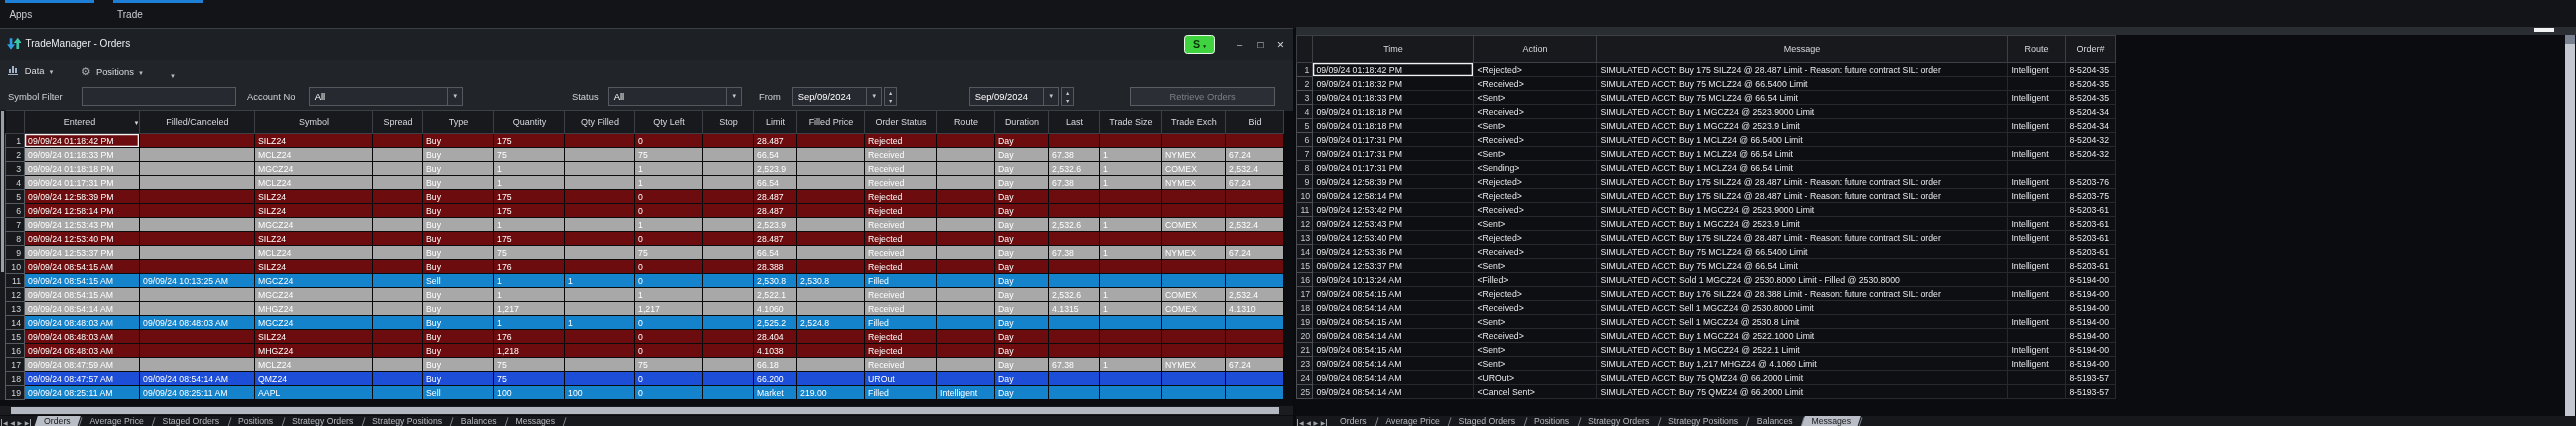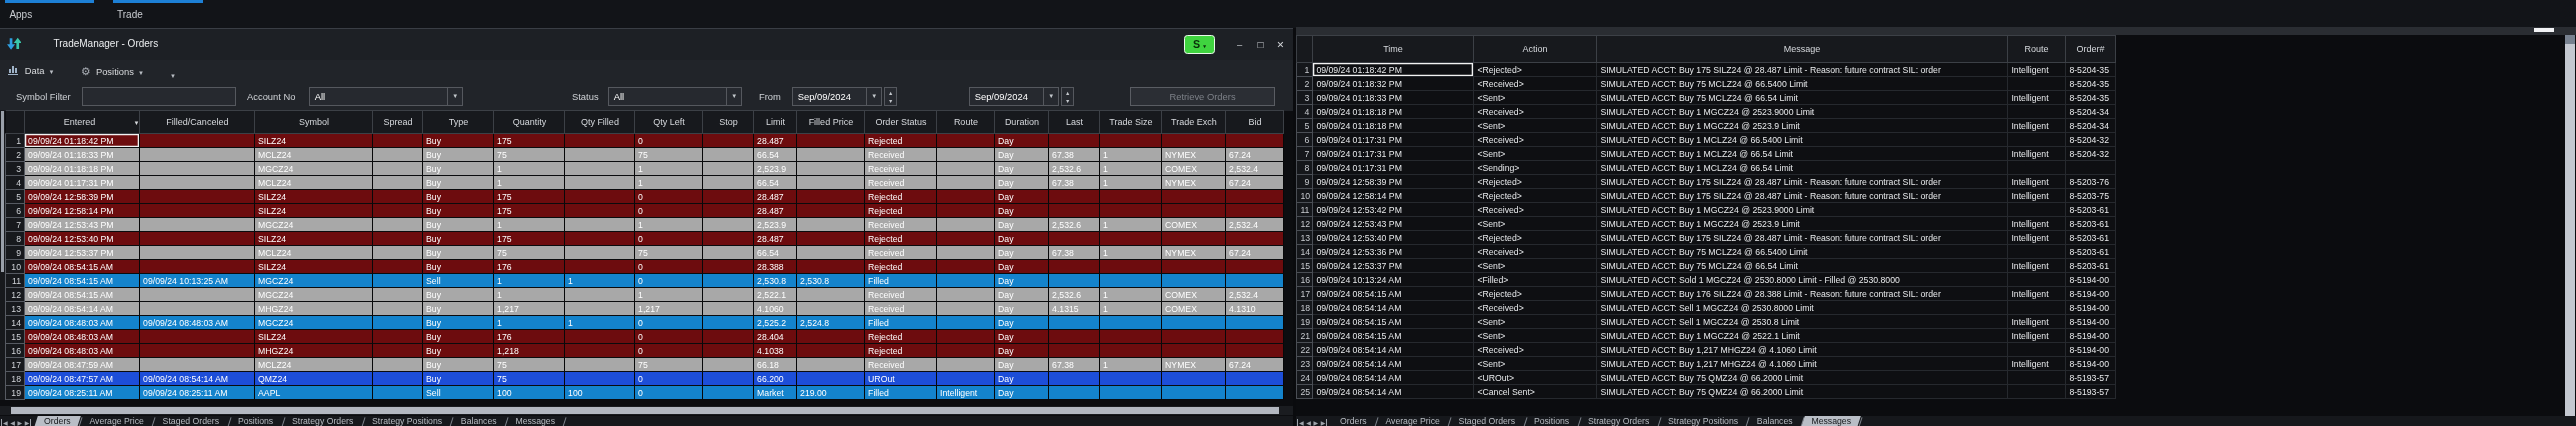--- a/index.html
+++ b/index.html
@@ -11,21 +11,21 @@
   .app-tab { position:absolute; top:0; height:28px; color:#c9ccd1; font-size:10px; }
   .app-tab .ind { position:absolute; left:0; top:0; width:100%; height:3.4px; background:#1d80d6; }
   .app-tab .lbl { position:absolute; left:4px; top:9.4px; }
   .app-tab.t0 { left:5.4px;  width:89px; }
   .app-tab.t1 { left:113px; width:90px; }
 
   
   .tm-window { position:absolute; left:0; top:28px; width:1293px; height:398px; background:#0c0d10; border-top:0.7px solid #3a3e45; }
   .titlebar { position:absolute; left:0; top:0; width:100%; height:31px; background:#1d2025; }
   .titlebar .ticon { position:absolute; left:6.7px; top:8px; }
-  .titlebar .ttl { position:absolute; left:25.5px; top:8.7px; font-size:10px; color:#eceef0;margin-left:28px; }
+  .titlebar .ttl { position:absolute; left:25.5px; top:8.7px; font-size:10px; color:#eceef0; }
   .sim-badge { position:absolute; left:1184px; top:6px; width:31px; height:19px; background:#3fd43f;
     border:1.3px solid #eafaea; border-radius:3.4px; color:#0a300a; font-weight:bold; font-size:10.7px;
     text-align:center; line-height:16px; }
   .sim-badge .car { font-size:5.4px; color:#0a300a; }
   .winbtn { position:absolute; top:6px; width:23px; height:19px; color:#cfd2d6; font-size:9.4px; text-align:center; line-height:19px; }
   .winbtn.min { left:1240px; }
 
   .toolbar { position:absolute; left:0; top:31px; width:100%; height:24px; background:#212429; }
   .tool-item { position:absolute; top:5.4px; height:13.4px; color:#d8dadd; font-size:9.4px; }
   .bars-icon { display:inline-block; width:10.7px; height:8.7px; position:relative; margin-right:3.4px; }
@@ -130,21 +130,21 @@
     <div class="tool-item" style="left:81px;">
       <span class="gear">⚙</span>
       <span>Positions</span><span class="caret">▼</span>
     </div>
     <div class="tool-item" style="left:166px; top:9.4px;">
       <span class="caret">▼</span>
     </div>
   </div>
 
   <div class="filterbar">
-    <span class="flabel" style="left:8px;margin-left:8px;">Symbol Filter</span>
+    <span class="flabel" style="left:8px;">Symbol Filter</span>
     <div class="field" style="left:82px; width:154px;"><span></span></div>
     <span class="flabel" style="left:247px;">Account No</span>
     <div class="field" style="left:309px; width:154px;"><span>All</span>
       <span class="dd">▼</span></div>
     <span class="flabel" style="left:572px;">Status</span>
     <div class="field" style="left:608px; width:134px;"><span>All</span>
       <span class="dd">▼</span></div>
     <span class="flabel" style="left:759px;">From</span>
     <div class="field" style="left:792px; width:90px;"><span>Sep/09/2024</span>
       <span class="dd">▼</span></div>
@@ -794,36 +794,36 @@
         </tr>
         <tr class="logrow">
           <td class="n">19</td>
           <td>09/09/24 08:54:15 AM</td>
           <td>&lt;Sent&gt;</td>
           <td>SIMULATED ACCT: Sell 1 MGCZ24 @ 2530.8 Limit</td>
           <td>Intelligent</td>
           <td>8-5194-00</td>
         </tr>
         <tr class="logrow">
+          <td class="n">20</td>
+          <td>09/09/24 08:54:14 AM</td>
+          <td>&lt;Received&gt;</td>
+          <td>SIMULATED ACCT: Buy 1 MGCZ24 @ 2522.1000 Limit</td>
+          <td></td>
+          <td>8-5194-00</td>
+        </tr>
+        <tr class="logrow">
           <td class="n">21</td>
           <td>09/09/24 08:54:15 AM</td>
           <td>&lt;Sent&gt;</td>
           <td>SIMULATED ACCT: Buy 1 MGCZ24 @ 2522.1 Limit</td>
           <td>Intelligent</td>
           <td>8-5194-00</td>
         </tr>
         <tr class="logrow">
-          <td class="n">22</td>
-          <td>09/09/24 08:54:14 AM</td>
-          <td>&lt;Received&gt;</td>
-          <td>SIMULATED ACCT: Buy 1,217 MHGZ24 @ 4.1060 Limit</td>
-          <td></td>
-          <td>8-5194-00</td>
-        </tr>
-        <tr class="logrow">
           <td class="n">23</td>
           <td>09/09/24 08:54:14 AM</td>
           <td>&lt;Sent&gt;</td>
           <td>SIMULATED ACCT: Buy 1,217 MHGZ24 @ 4.1060 Limit</td>
           <td>Intelligent</td>
           <td>8-5194-00</td>
         </tr>
         <tr class="logrow">
           <td class="n">24</td>
           <td>09/09/24 08:54:14 AM</td>

